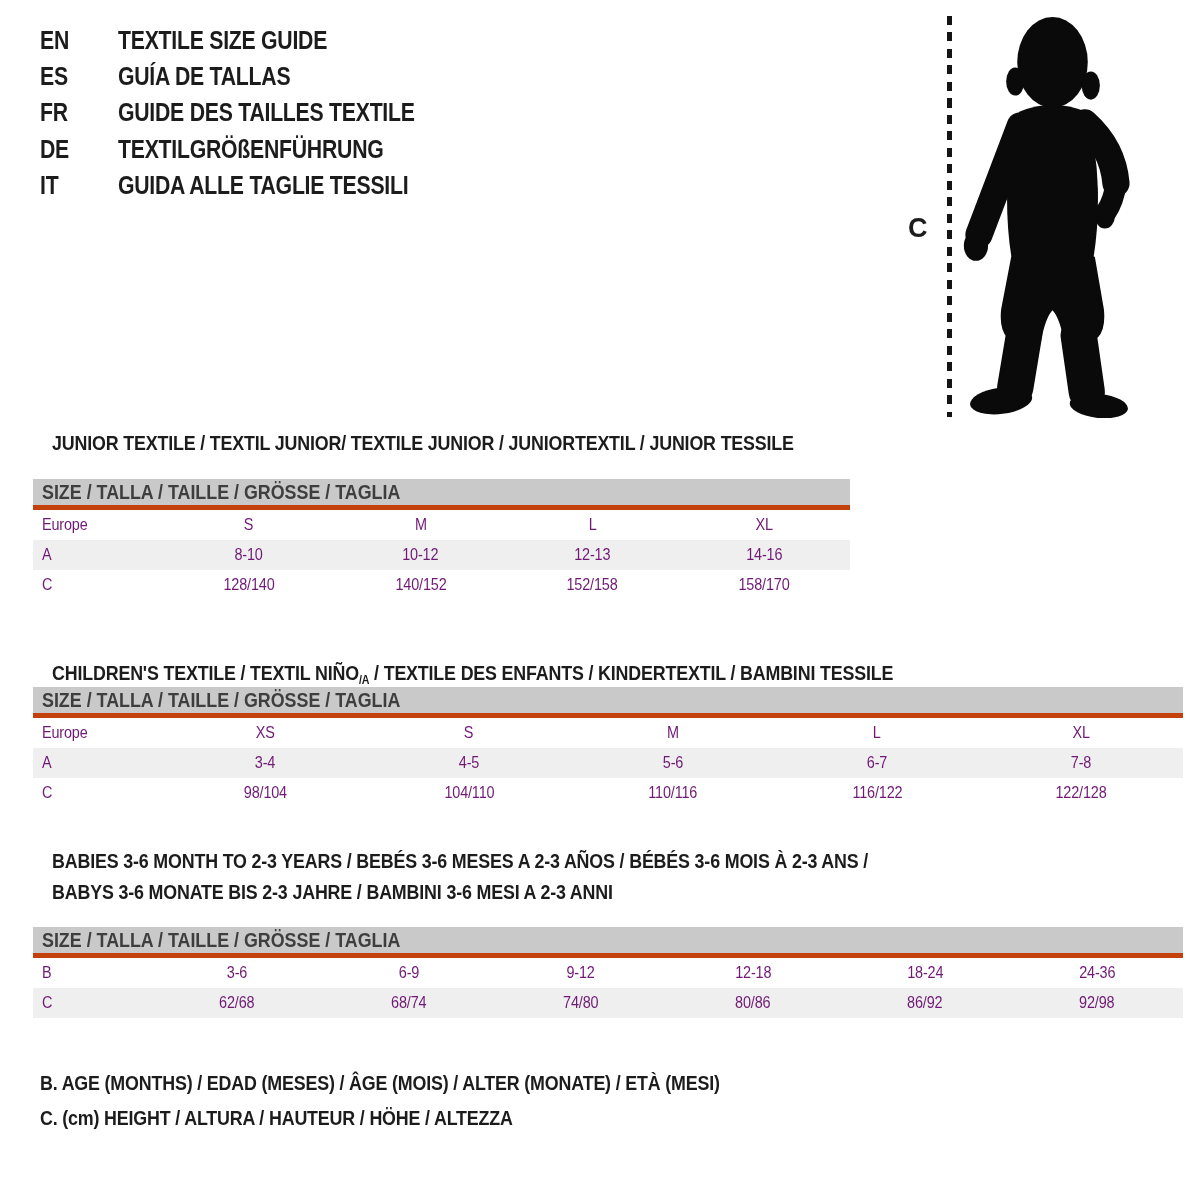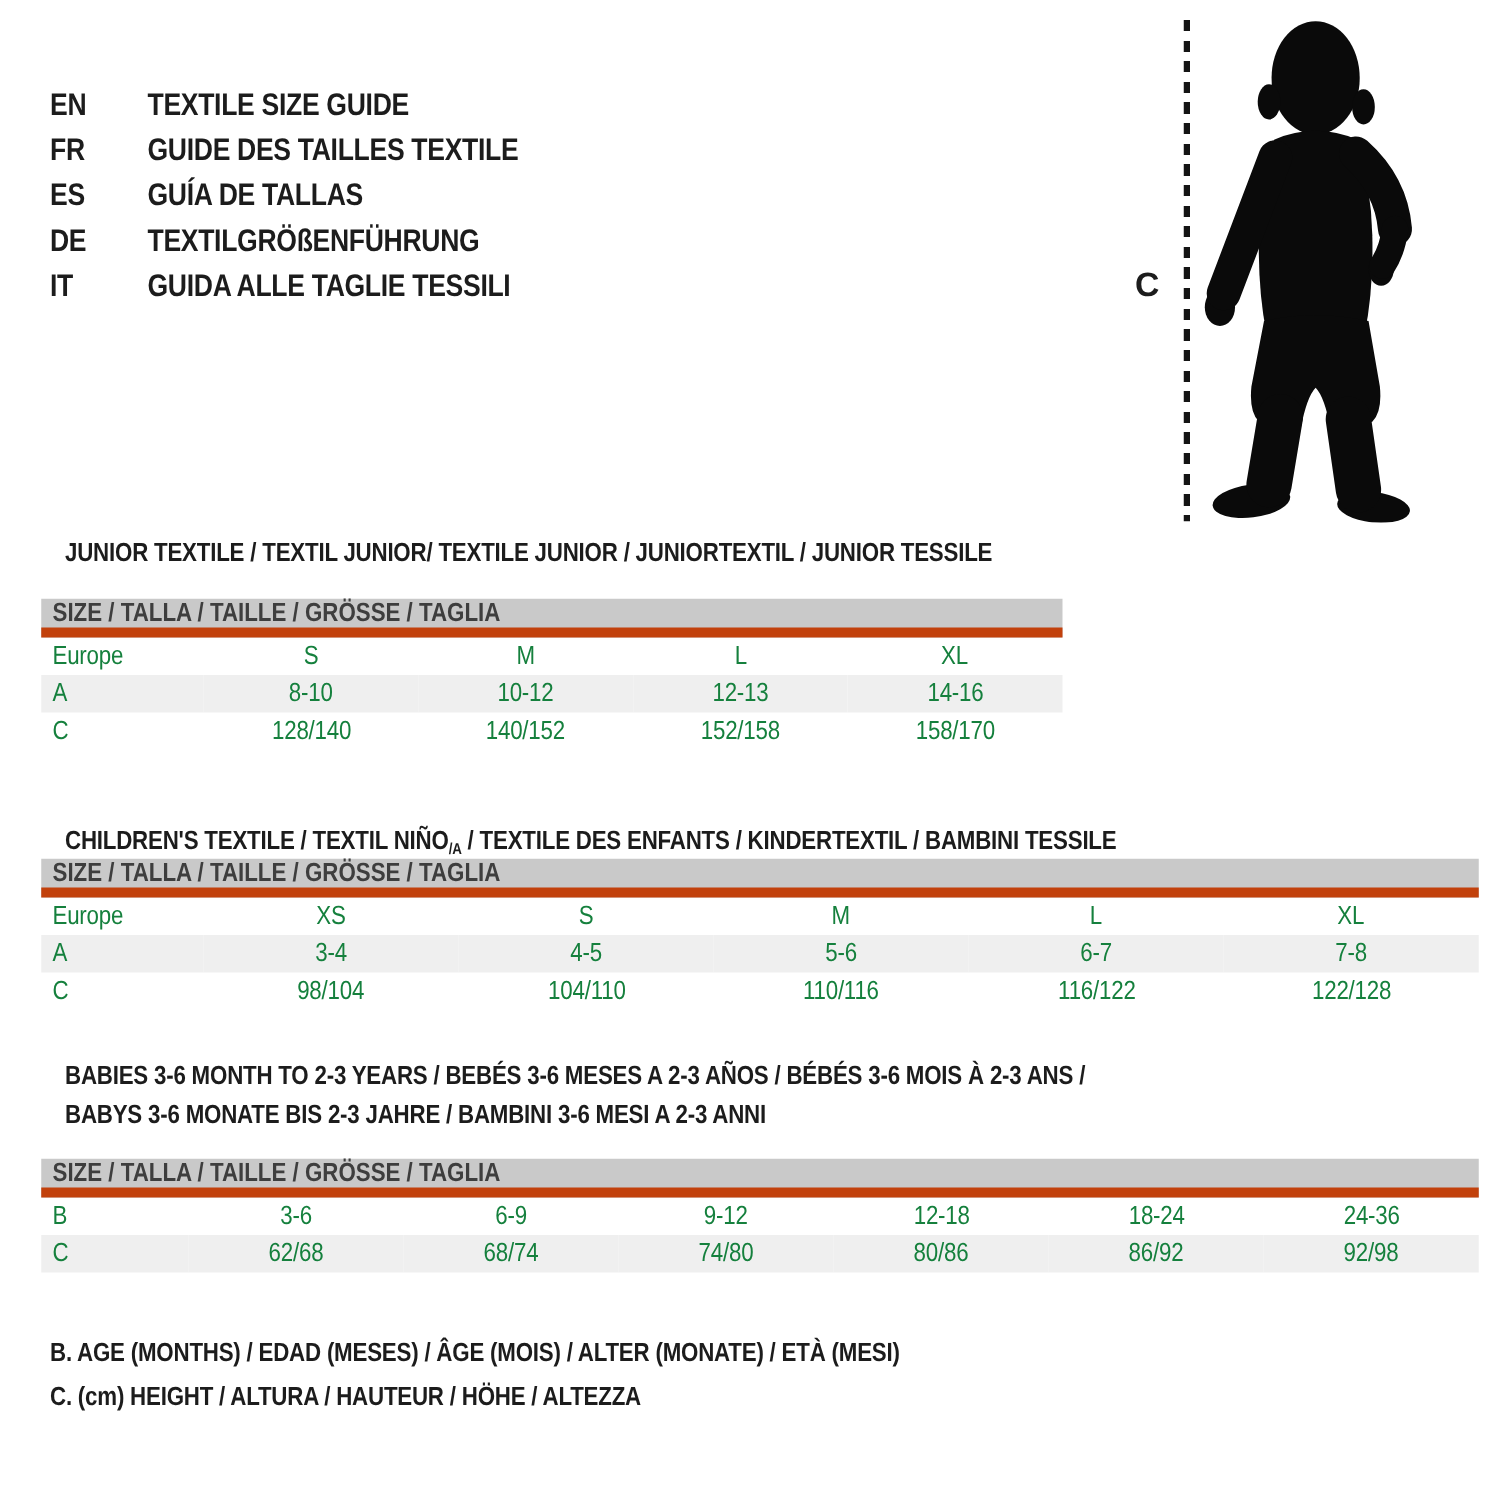--- a/index.html
+++ b/index.html
@@ -8,70 +8,70 @@
     position: relative;
     background: #ffffff;
     font-family: "Liberation Sans", "DejaVu Sans", sans-serif;
     color: #1c1c1c;
     overflow: hidden;
   }
   .cond   { display:inline-block; transform:scaleX(.85); transform-origin:0 50%; white-space:nowrap; }
   .cond-c { display:inline-block; transform:scaleX(.85); transform-origin:50% 50%; white-space:nowrap; }
 
   
-  .lang-list { position:absolute; left:40px; top:22px;margin-top:44px; }
+  .lang-list { position:absolute; left:40px; top:22px; }
   .lang-row  { display:flex; align-items:center; height:36.4px; font-size:25px; font-weight:700; letter-spacing:-.3px; }
   .lang-code { width:78px; flex:0 0 78px; }
 
   
   .dash-line { position:absolute; left:947px; top:16px; width:5px; height:401px;
                background: repeating-linear-gradient(to bottom, #141414 0 9px, transparent 9px 16.5px); }
   .figure-c-label { position:absolute; left:908px; top:213px; font-size:27px; font-weight:700; }
   .baby-wrap { position:absolute; left:962px; top:15px; width:178px; height:403px; }
 
   
   .sec-heading { position:absolute; left:40px; font-size:21px; font-weight:700; letter-spacing:-.2px;margin-left:12px; }
   .sub-a { font-size:.6em; vertical-align:-.35em; }
 
   
   .size-table { position:absolute; left:33px; }
   .t-junior   { top:479px; width:817px; }
   .t-children { top:687px; width:1150px; }
   .t-babies   { top:927px; width:1150px; }
-  .size-bar { height:31px; background:#c9c9c9; border-bottom:8px solid #c2410c;
+  .size-bar { height:31px; background:#c9c9c9; border-bottom:5px solid #c2410c;
               display:flex; align-items:center; padding-left:9px;
               font-size:21px; font-weight:700; color:#3e3e3e; }
   table { border-collapse:collapse; table-layout:fixed; width:100%; }
-  td { height:30px; text-align:center; font-size:21px; font-weight:400; color:#15803d;
+  td { height:30px; text-align:center; font-size:17px; font-weight:400; color:#701a75;
        padding:0; letter-spacing:-.2px; }
   td.lbl { text-align:left; padding-left:9px; }
   tr.shade { background:#efefef; }
 
   
   .sec-heading.two-line { line-height:31px; }
 
   
   .legend { position:absolute; left:40px; top:1066px; }
   .legend-line { display:flex; align-items:center; height:34.5px; font-size:21px; font-weight:700; letter-spacing:-.2px; }
 </style>
 </head>
 <body>
 
 <div class="lang-list">
   <div class="lang-row">
     <span class="lang-code"><span class="cond">EN</span></span>
     <span class="cond">TEXTILE SIZE GUIDE</span>
   </div>
   <div class="lang-row">
+    <span class="lang-code"><span class="cond">ES</span></span>
+    <span class="cond">GUÍA DE TALLAS</span>
+  </div>
+  <div class="lang-row">
     <span class="lang-code"><span class="cond">FR</span></span>
     <span class="cond">GUIDE DES TAILLES TEXTILE</span>
-  </div>
-  <div class="lang-row">
-    <span class="lang-code"><span class="cond">ES</span></span>
-    <span class="cond">GUÍA DE TALLAS</span>
   </div>
   <div class="lang-row">
     <span class="lang-code"><span class="cond">DE</span></span>
     <span class="cond">TEXTILGRÖßENFÜHRUNG</span>
   </div>
   <div class="lang-row">
     <span class="lang-code"><span class="cond">IT</span></span>
     <span class="cond">GUIDA ALLE TAGLIE TESSILI</span>
   </div>
 </div>

